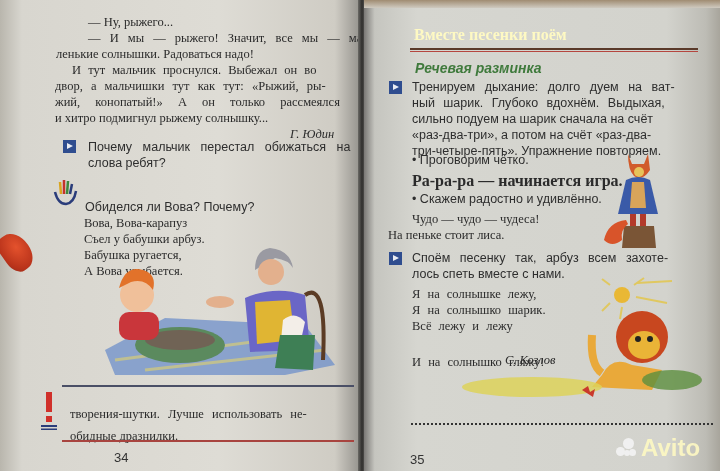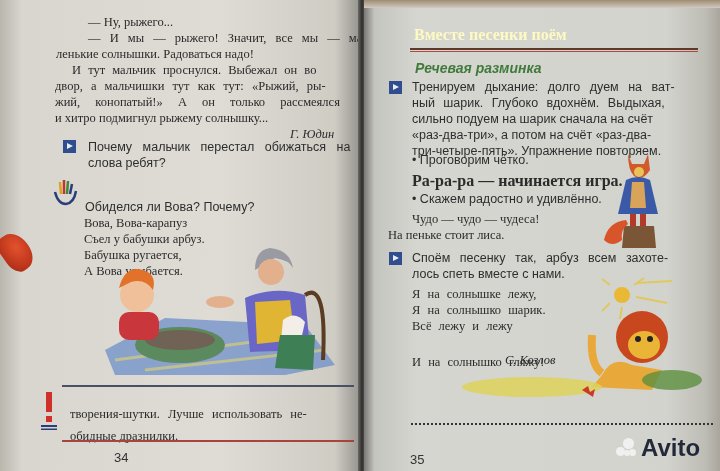--- a/index.html
+++ b/index.html
@@ -15,21 +15,21 @@
   .marker { position:absolute; width:13px; height:13px; background:#2f4d8f; }
   .marker::after { content:""; position:absolute; left:4px; top:3px; border-left:6px solid #e9ecf3; border-top:3.5px solid transparent; border-bottom:3.5px solid transparent; }
   .finger { position:absolute; left:2px; top:232px; width:28px; height:40px; background:radial-gradient(ellipse at 60% 40%,#e4522d,#b8321a 70%,#8a2c1e); border-radius:40% 60% 55% 45%; transform:rotate(-35deg); }
   .hand-icon { position:absolute; left:52px; top:178px; width:26px; height:28px; }
   .excl { position:absolute; left:40px; top:390px; width:18px; height:40px; }
   .rule { position:absolute; height:2px; }
   .heading { position:absolute; left:414px; top:26px; font-size:16px; font-weight:bold; font-family:"Liberation Serif", serif; color:#fef9c3; }
   .subhead { position:absolute; left:415px; top:60px; font-size:14px; font-style:italic; font-weight:bold; color:#3f7a3c; }
   .dots { position:absolute; left:411px; top:423px; width:302px; border-top:2px dotted #333; }
   .pagenum { position:absolute; font-size:13px; color:#333; }
-  .avito { position:absolute; left:616px; top:434px; font-size:24px; font-weight:bold; color:#0f172a; opacity:.9; display:flex; align-items:center; gap:3px; }
+  .avito { position:absolute; left:616px; top:434px; font-size:24px; font-weight:bold; color:#fef9c3; opacity:.9; display:flex; align-items:center; gap:3px; }
   .avito .dots4 { position:relative; width:22px; height:20px; }
   .avito .dots4 i { position:absolute; background:#f4f4f4; border-radius:50%; }
 </style>
 </head>
 <body>
 
 <div class="page page-left">
   <div class="finger"></div>
 
   <div class="txt serif" style="left:88px;top:14px;">— Ну, рыжего...</div>

